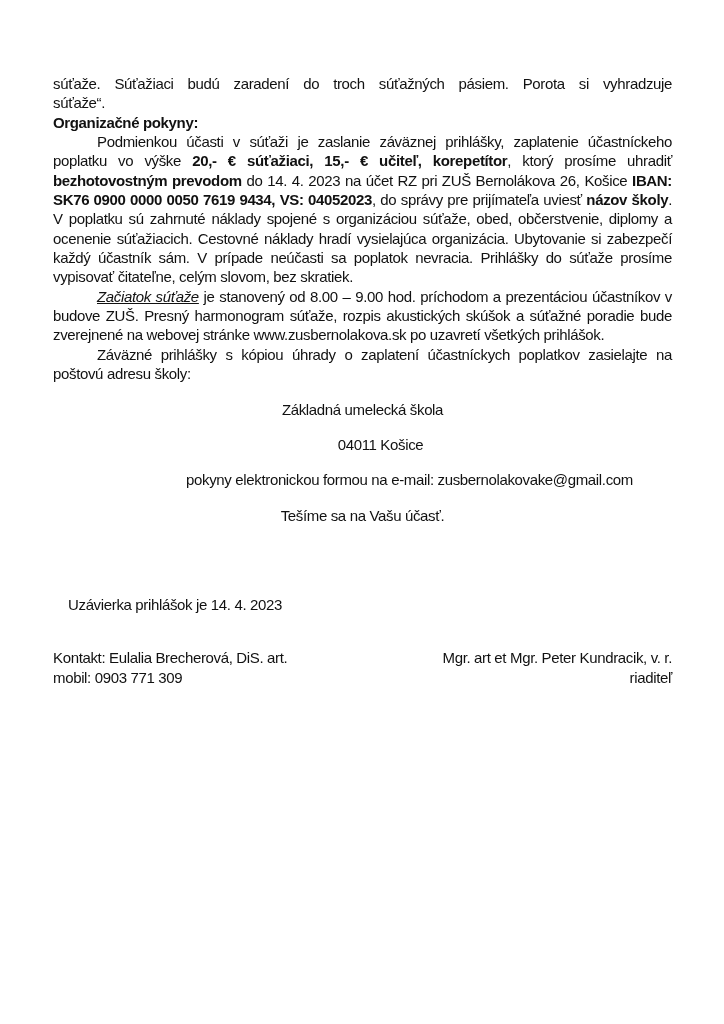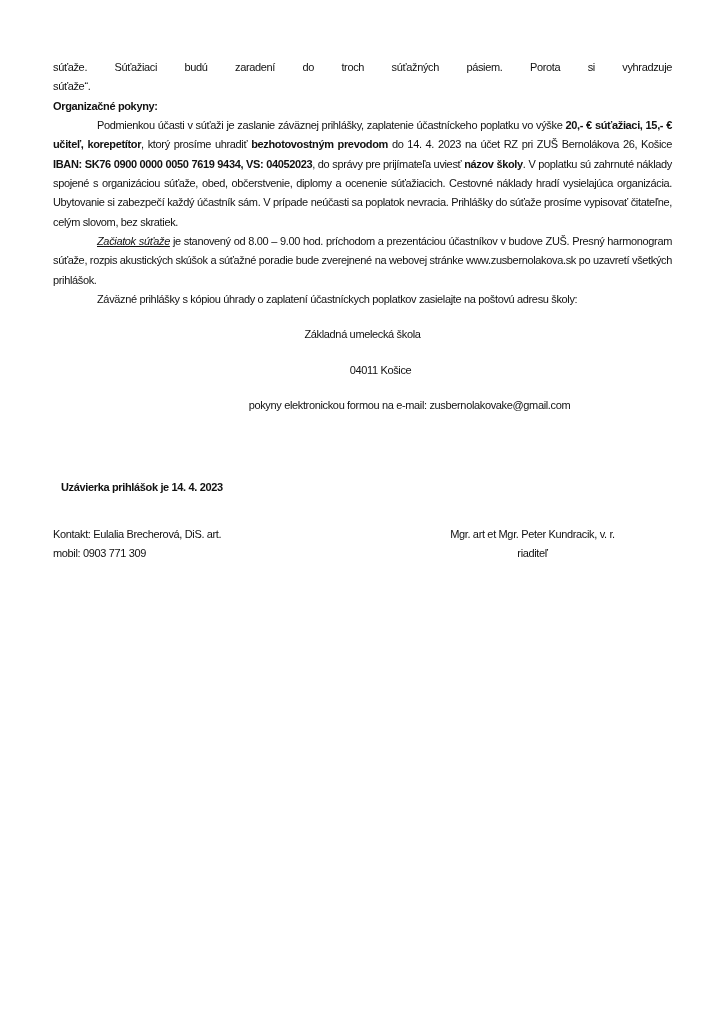--- a/index.html
+++ b/index.html
@@ -2,37 +2,37 @@
 <html><head>
 <meta charset="utf-8">
 <style>
   html, body { margin: 0; padding: 0; background: #ffffff; }
   body {
     width: 724px; height: 1024px; position: relative; overflow: hidden;
     font-family: "Liberation Sans", sans-serif;
     color: #111111;
   }
   .page {
-    position: absolute; left: 53px; top: 58px; width: 619px;
-    font-size: 11px; line-height: 19.35px;
+    position: absolute; left: 53px; top: 74px; width: 619px;
+    font-size: 15px; line-height: 19.35px;
     letter-spacing: -0.35px;
   }
   .para { margin: 0; text-align: justify; text-align-last: left; }
   .para.justify-all { text-align-last: justify; }
   .indent { text-indent: 44px; }
   .heading { font-weight: bold; margin: 0; }
   b { font-weight: bold; }
   i { font-style: italic; text-decoration: underline; }
   .center-line { text-align: center; margin: 16px; white-space: nowrap; }
   .spacer { height: 19.35px; }
   .spacer-lg { height: 38.7px; }
-  .deadline { font-weight: bold; margin: 8px; }
+  .deadline { font-weight: normal; margin: 15px; }
   .sig-row { display: flex; justify-content: space-between; margin: 0; gap: 20px; }
   .sig-left { width: 300px; }
-  .sig-right { width: 279px; text-align: center; }
+  .sig-right { width: 279px; text-align: right; }
   .sig-left p, .sig-right p { margin: 0; white-space: nowrap; }
 </style>
 </head>
 <body>
 
 <div class="page">
 
   <p class="para justify-all">súťaže. Súťažiaci budú zaradení do troch súťažných pásiem. Porota si vyhradzuje</p>
   <p class="para">súťaže“.</p>
 
@@ -41,20 +41,21 @@
   <p class="para indent"><span>Podmienkou účasti v súťaži je zaslanie záväznej prihlášky, zaplatenie účastníckeho poplatku vo výške </span><b>20,- €  súťažiaci,  15,- € učiteľ, korepetítor</b><span>, ktorý prosíme uhradiť </span><b>bezhotovostným prevodom</b><span> do 14. 4. 2023 na účet RZ pri ZUŠ Bernolákova 26, Košice </span><b>IBAN: SK76 0900 0000 0050 7619 9434, VS: 04052023</b><span>, do správy pre prijímateľa uviesť </span><b>názov školy</b><span>. V poplatku sú zahrnuté náklady spojené s organizáciou súťaže, obed, občerstvenie, diplomy a ocenenie súťažiacich. Cestovné náklady hradí vysielajúca organizácia. Ubytovanie si zabezpečí každý účastník sám.  V prípade neúčasti sa poplatok nevracia. Prihlášky do súťaže prosíme vypisovať čitateľne, celým slovom, bez skratiek.</span></p>
 
   <p class="para indent"><i>Začiatok súťaže</i><span> je stanovený od 8.00 – 9.00 hod. príchodom a prezentáciou účastníkov v budove ZUŠ. Presný harmonogram súťaže, rozpis akustických skúšok a súťažné poradie bude zverejnené na webovej stránke www.zusbernolakova.sk po uzavretí všetkých prihlášok.</span></p>
 
   <p class="para indent">Záväzné prihlášky s kópiou úhrady o zaplatení účastníckych poplatkov zasielajte na poštovú adresu školy:</p>
 
   <div>
     <p class="center-line" style="padding-left:0px">Základná umelecká škola</p>
     <p class="center-line" style="padding-left:36px">04011 Košice</p>
     <p class="center-line" style="padding-left:94px">pokyny elektronickou formou na e-mail: zusbernolakovake@gmail.com</p>
+    <p class="center-line" style="padding-left:0px">Tešíme sa na Vašu účasť.</p>
   </div>
 
   <div class="spacer-lg"></div>
 
   <p class="deadline">Uzávierka prihlášok je 14. 4. 2023</p>
 
   <div class="spacer"></div>
 
   <div class="sig-row">
     <div class="sig-left">

